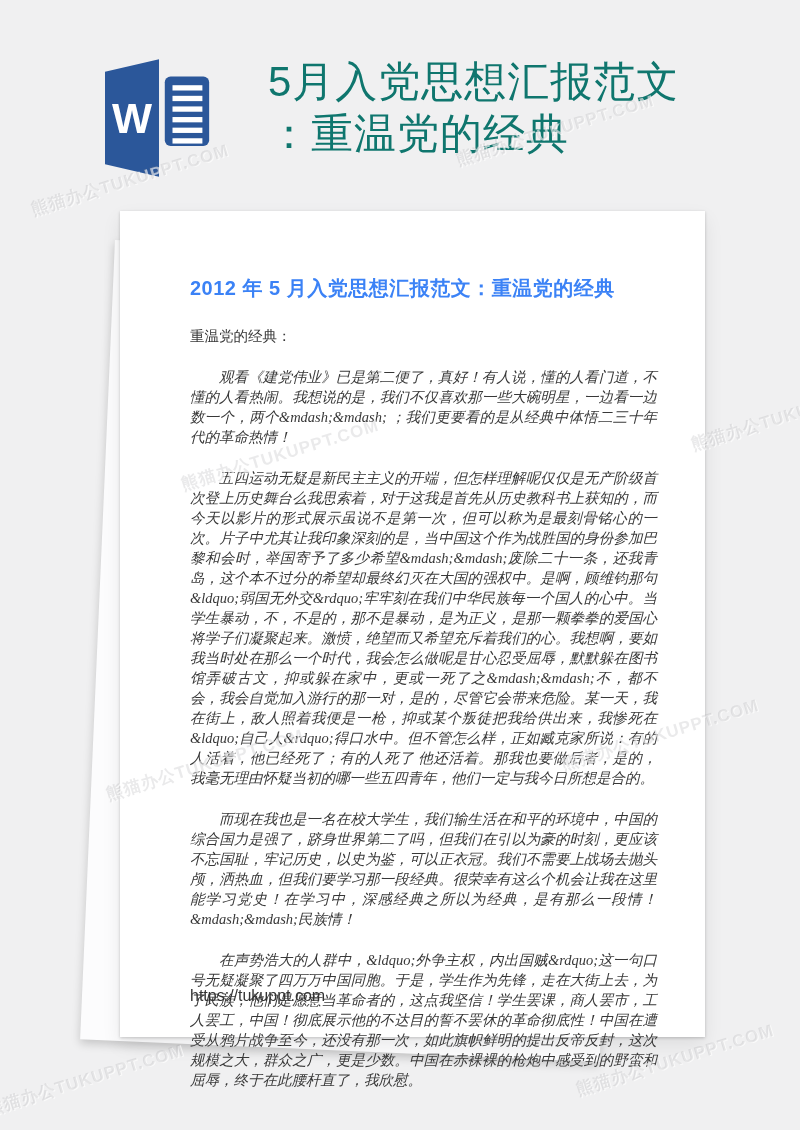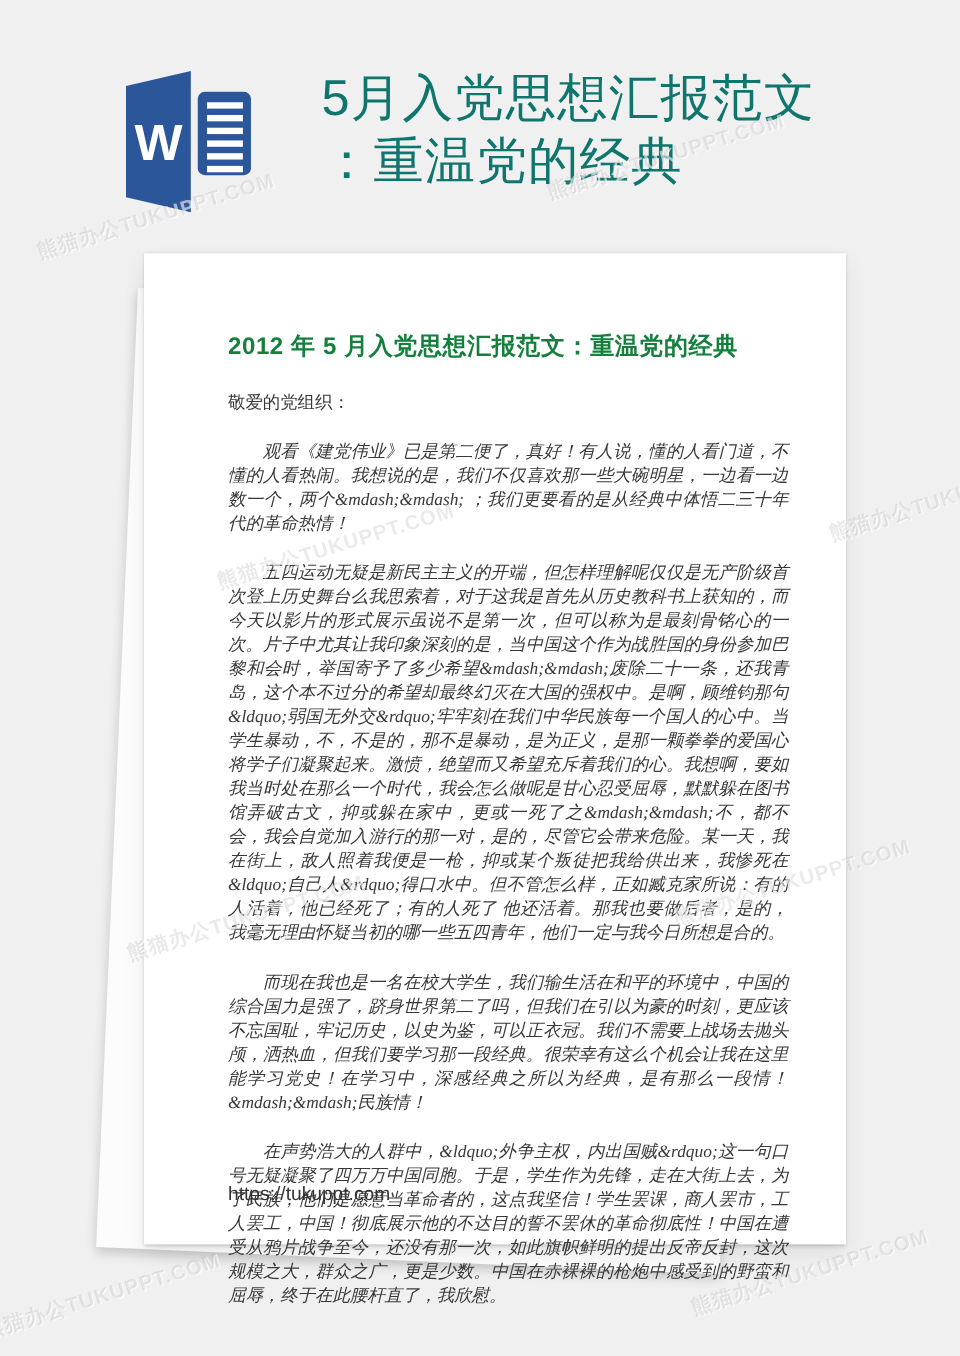--- a/index.html
+++ b/index.html
@@ -12,21 +12,21 @@
   .sheet{position:absolute;left:120px;top:211px;width:585px;height:826px;background:#ffffff;
          box-sizing:border-box;padding:64px 48px 0 70px;z-index:2;
          box-shadow:0 1px 3px rgba(0,0,0,0.20),0 8px 18px rgba(0,0,0,0.08);}
   
   .header{position:absolute;left:0;top:0;width:800px;height:200px;z-index:3;}
   .word-icon{position:absolute;left:105px;top:57px;width:108px;height:122px;}
   .header-title{position:absolute;left:268px;top:56px;width:480px;color:#0f766e;
                 font-size:42px;line-height:52px;font-weight:500;letter-spacing:1px;}
   
   .doc-title{margin:0 0 24px 0;font-family:"Liberation Sans",sans-serif;font-size:20px;
-             font-weight:700;color:#15803d;letter-spacing:0.5px;}
+             font-weight:700;color:#3b82f6;letter-spacing:0.5px;}
   .salutation{margin:0 0 10px 0;}
   .salutation,.doc-body{font-family:"Liberation Serif","DejaVu Serif",serif;font-size:14.5px;
              line-height:20px;color:#383838;text-align:justify;}
   .doc-para{margin:21px 0;text-indent:2em;font-style:italic;}
   .doc-footer{position:absolute;left:70px;top:776px;font-family:"Liberation Sans",sans-serif;
               font-size:16px;color:#333333;}
   
   .wm-layer{position:absolute;inset:0;z-index:5;pointer-events:none;}
   .wm{position:absolute;transform:translate(-50%,-50%) rotate(-17deg);white-space:nowrap;
       font-family:"Liberation Sans",sans-serif;font-size:17px;font-weight:700;letter-spacing:1px;
@@ -34,21 +34,21 @@
 </style>
 </head>
 <body>
 
 <div class="canvas">
 
   <div class="back-sheet"></div>
 
   <div class="sheet">
     <h2 class="doc-title">2012 年 5 月入党思想汇报范文：重温党的经典</h2>
-    <p class="salutation">敬爱的党组织：</p>
+    <p class="salutation">重温党的经典：</p>
     <div class="doc-body">
         <p class="doc-para">观看《建党伟业》已是第二便了，真好！有人说，懂的人看门道，不懂的人看热闹。我想说的是，我们不仅喜欢那一些大碗明星，一边看一边数一个，两个&amp;mdash;&amp;mdash; ；我们更要看的是从经典中体悟二三十年代的革命热情！</p>
         <p class="doc-para">五四运动无疑是新民主主义的开端，但怎样理解呢仅仅是无产阶级首次登上历史舞台么我思索着，对于这我是首先从历史教科书上获知的，而今天以影片的形式展示虽说不是第一次，但可以称为是最刻骨铭心的一次。片子中尤其让我印象深刻的是，当中国这个作为战胜国的身份参加巴黎和会时，举国寄予了多少希望&amp;mdash;&amp;mdash;废除二十一条，还我青岛，这个本不过分的希望却最终幻灭在大国的强权中。是啊，顾维钧那句&amp;ldquo;弱国无外交&amp;rdquo;牢牢刻在我们中华民族每一个国人的心中。当学生暴动，不，不是的，那不是暴动，是为正义，是那一颗拳拳的爱国心将学子们凝聚起来。激愤，绝望而又希望充斥着我们的心。我想啊，要如我当时处在那么一个时代，我会怎么做呢是甘心忍受屈辱，默默躲在图书馆弄破古文，抑或躲在家中，更或一死了之&amp;mdash;&amp;mdash;不，都不会，我会自觉加入游行的那一对，是的，尽管它会带来危险。某一天，我在街上，敌人照着我便是一枪，抑或某个叛徒把我给供出来，我惨死在&amp;ldquo;自己人&amp;rdquo;得口水中。但不管怎么样，正如臧克家所说：有的人活着，他已经死了；有的人死了 他还活着。那我也要做后者，是的，我毫无理由怀疑当初的哪一些五四青年，他们一定与我今日所想是合的。</p>
         <p class="doc-para">而现在我也是一名在校大学生，我们输生活在和平的环境中，中国的综合国力是强了，跻身世界第二了吗，但我们在引以为豪的时刻，更应该不忘国耻，牢记历史，以史为鉴，可以正衣冠。我们不需要上战场去抛头颅，洒热血，但我们要学习那一段经典。很荣幸有这么个机会让我在这里能学习党史！在学习中，深感经典之所以为经典，是有那么一段情！&amp;mdash;&amp;mdash;民族情！</p>
         <p class="doc-para">在声势浩大的人群中，&amp;ldquo;外争主权，内出国贼&amp;rdquo;这一句口号无疑凝聚了四万万中国同胞。于是，学生作为先锋，走在大街上去，为了民族，他们是愿意当革命者的，这点我坚信！学生罢课，商人罢市，工人罢工，中国！彻底展示他的不达目的誓不罢休的革命彻底性！中国在遭受从鸦片战争至今，还没有那一次，如此旗帜鲜明的提出反帝反封，这次规模之大，群众之广，更是少数。中国在赤裸裸的枪炮中感受到的野蛮和屈辱，终于在此腰杆直了，我欣慰。</p>
       </div>
     <div class="doc-footer">https://tukuppt.com</div>
   </div>
 
   <div class="header">

